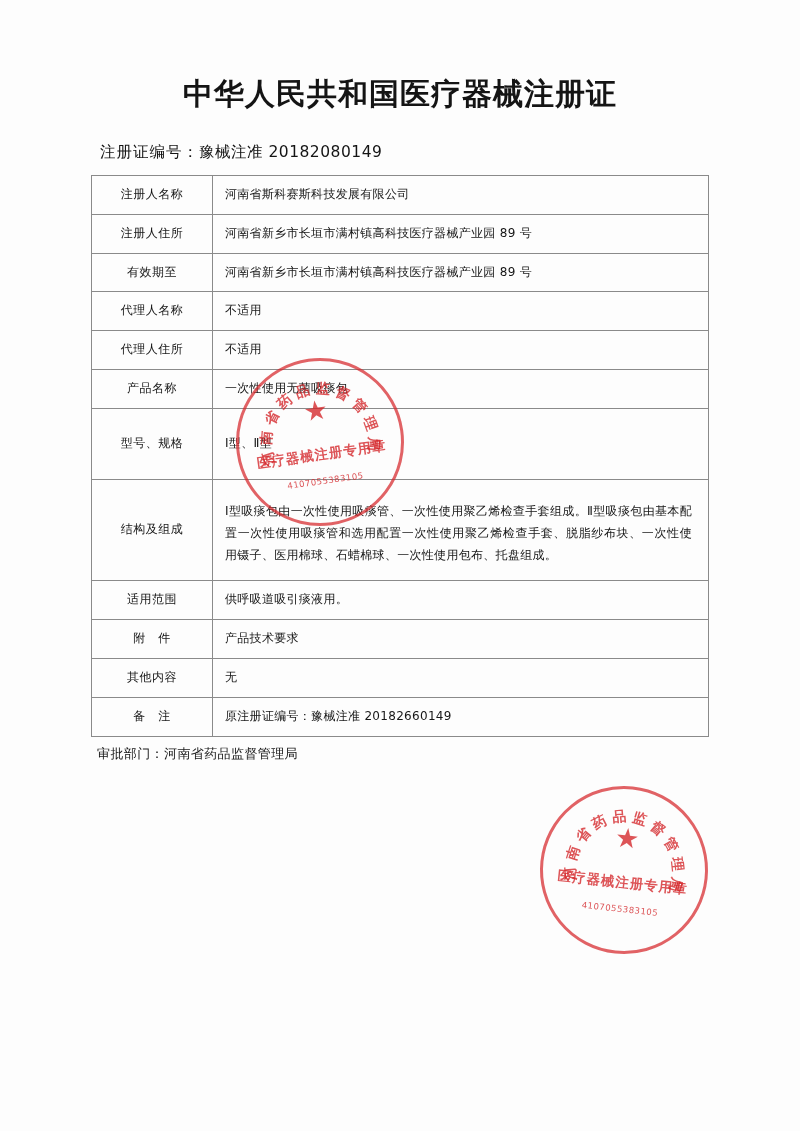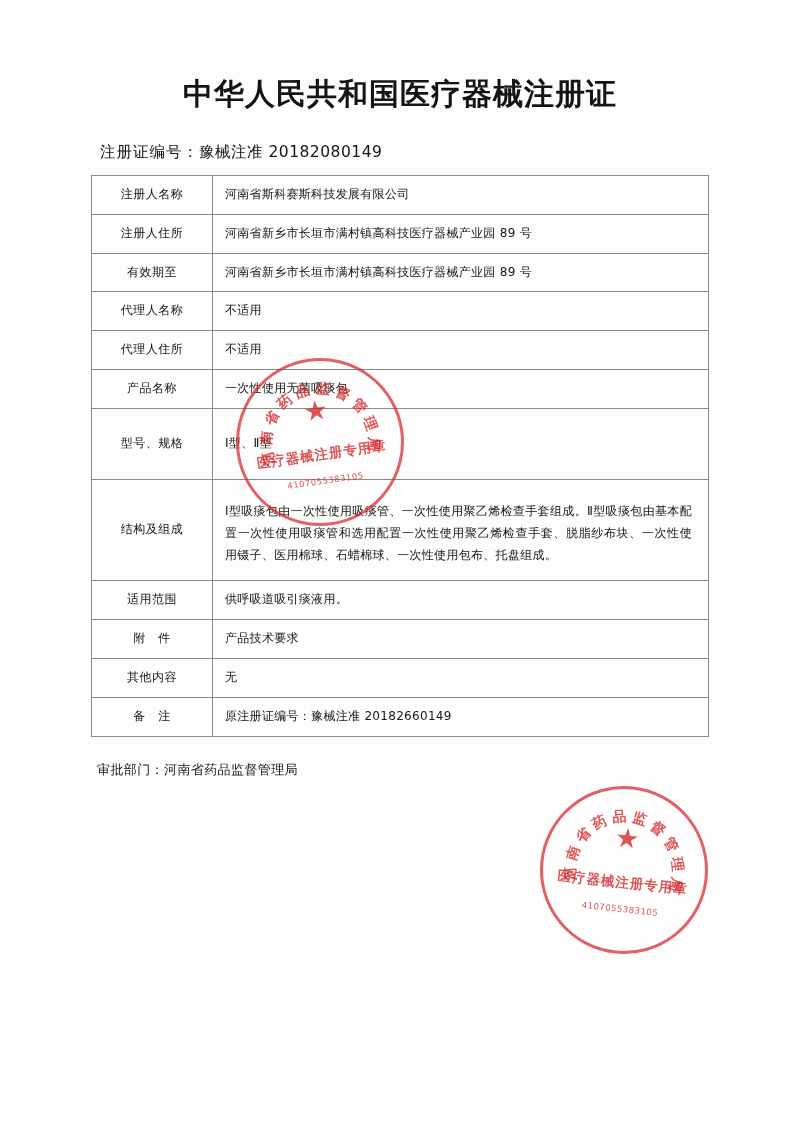--- a/index.html
+++ b/index.html
@@ -66,21 +66,21 @@
   tr.spec td { height: 52px; }
   tr.struct td.key { vertical-align: middle; }
   tr.struct td.val {
     padding: 20px 16px 14px 12px;
     line-height: 1.85;
     text-align: justify;
   }
   .footer {
     position: relative;
     width: 618px;
-    margin: 24px auto 0 auto;
+    margin: 8px auto 0 auto;
     font-size: 13px;
     color: #161616;
   }
   .footer .dept {
     position: absolute;
     left: 6px;
     top: 0;
     letter-spacing: 0.4px;
   }
   .footer .dates {

